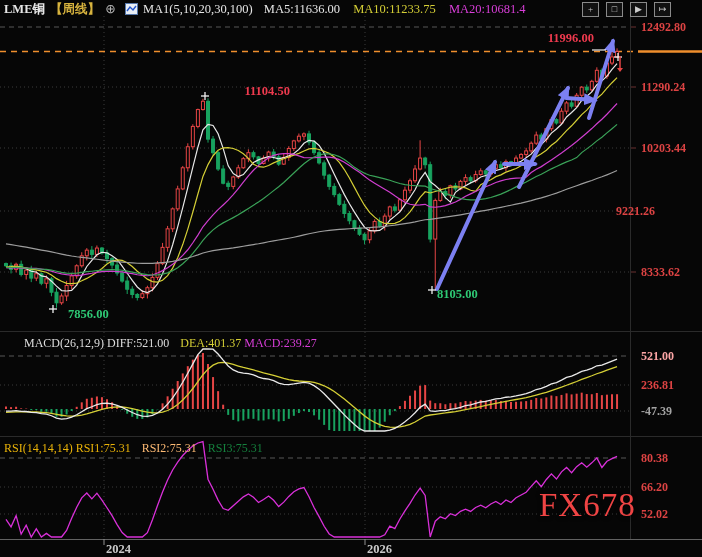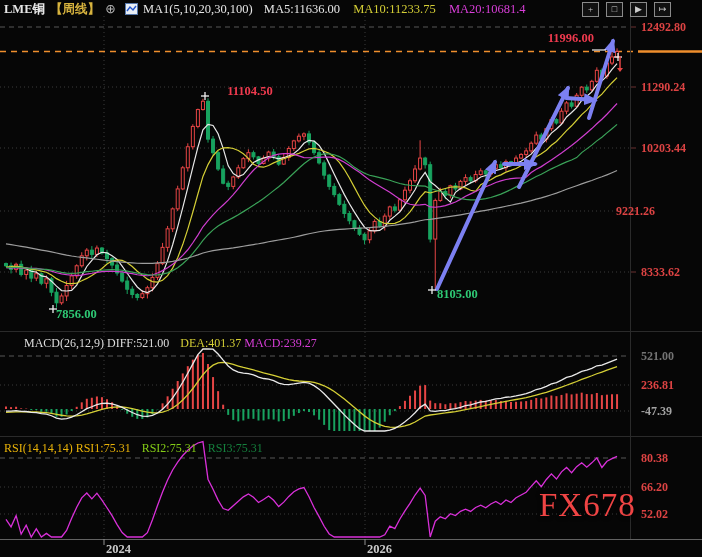--- a/index.html
+++ b/index.html
@@ -472,40 +472,40 @@
   </div>
 
   <div class="t legend-row" style="top:336px;">
     <span style="color:#dedede;margin-left:20px;">MACD(26,12,9) DIFF:521.00</span>
     <span style="color:#d5cf36;margin-left:8px;">DEA:401.37</span>
     <span style="color:#d93ed9;margin-left:0;">MACD:239.27</span>
   </div>
 
   <div class="t legend-row" style="top:441px;">
     <span style="color:#eab308;">RSI(14,14,14) RSI1:75.31</span>
-    <span style="color:#84cc16;margin-left:8px;">RSI2:75.31</span>
+    <span style="color:#fdba74;margin-left:8px;">RSI2:75.31</span>
     <span style="color:#15803d;margin-left:8px;">RSI3:75.31</span>
   </div>
 
   <div id="labels">
       <div class="t b" style="left: 641px; top: 20px; color: rgb(220, 67, 67);">12492.80</div>
       <div class="t b" style="left: 641px; top: 80px; color: rgb(220, 67, 67);">11290.24</div>
       <div class="t b" style="left: 641px; top: 141px; color: rgb(220, 67, 67);">10203.44</div>
       <div class="t b" style="left: 616px; top: 204px; color: rgb(220, 67, 67);">9221.26</div>
       <div class="t b" style="left: 641px; top: 265px; color: rgb(220, 67, 67);">8333.62</div>
-      <div class="t b" style="left: 641px; top: 349px; color: #737373;">521.00</div>
+      <div class="t b" style="left: 641px; top: 349px; color: #fca5a5;">521.00</div>
       <div class="t b" style="left: 641px; top: 378px; color: rgb(220, 67, 67);">236.81</div>
       <div class="t b" style="left: 641px; top: 404px; color: #a3a3a3;">-47.39</div>
       <div class="t b" style="left: 641px; top: 451px; color: rgb(220, 67, 67);">80.38</div>
       <div class="t b" style="left: 641px; top: 480px; color: rgb(220, 67, 67);">66.20</div>
       <div class="t b" style="left: 641px; top: 507px; color: rgb(220, 67, 67);">52.02</div>
       <div class="t b" style="left: 106px; top: 542px; color: rgb(201, 201, 201); font-size: 12.5px;">2024</div>
       <div class="t b" style="left: 367px; top: 542px; color: rgb(201, 201, 201); font-size: 12.5px;">2026</div>
     </div>
   <div id="annots">
       <div class="t b" style="left: 514px; top: 31px; width: 80px; text-align: right; color: rgb(238, 58, 78); font-size: 12.5px;">11996.00</div>
-      <div class="t b" style="left: 210px; top: 84px; width: 80px; text-align: center; color: rgb(238, 58, 78); font-size: 12.5px;">11104.50</div>
+      <div class="t b" style="left: 210px; top: 84px; width: 80px; text-align: right; color: rgb(238, 58, 78); font-size: 12.5px;">11104.50</div>
       <div class="t b" style="left: 437px; top: 287px; width: 80px; text-align: left; color: rgb(46, 200, 116); font-size: 12.5px;">8105.00</div>
-      <div class="t b" style="left: 56px; top: 307px; width: 80px; text-align: left; color: rgb(46, 200, 116); font-size: 12.5px;">7856.00</div>
+      <div class="t b" style="left: 68px; top: 307px; width: 80px; text-align: left; color: rgb(46, 200, 116); font-size: 12.5px;">7856.00</div>
     </div>
 
   <div class="t wm">FX678</div>
 </div>
 
 </body></html>

